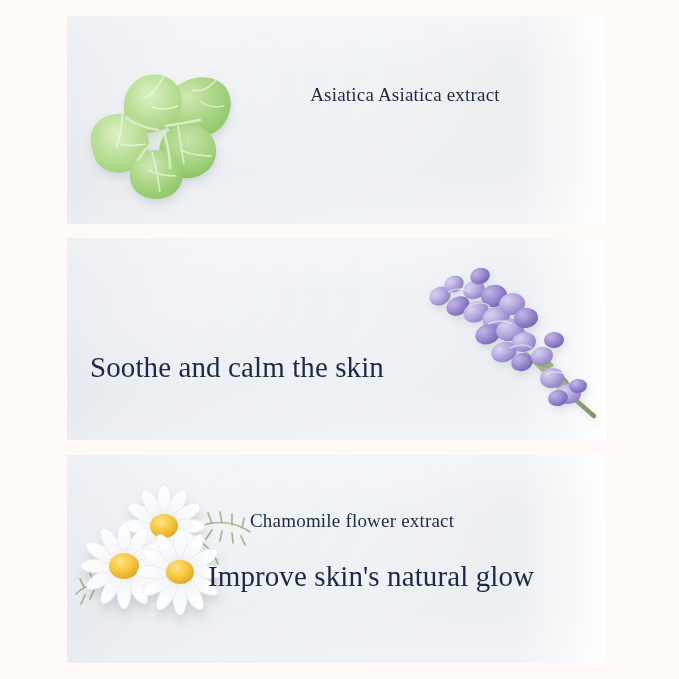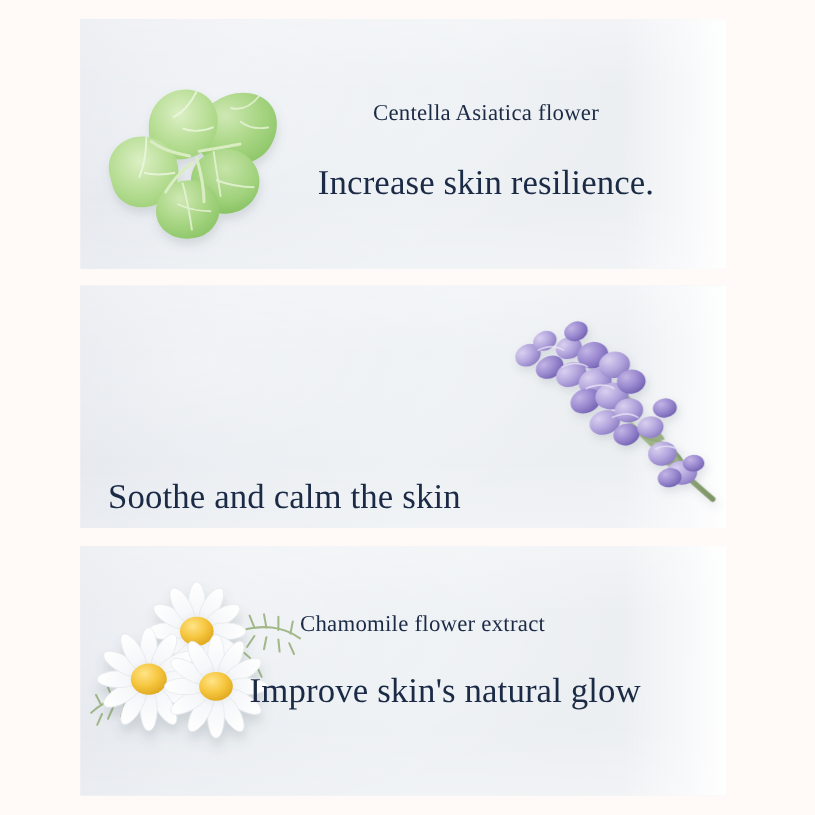--- a/index.html
+++ b/index.html
@@ -63,21 +63,21 @@
     font-size: 29px;
     letter-spacing: 0.1px;
   }
 
   
   #p1-eyebrow { left: 240px; top: 85px;  width: 330px; text-align: center; }
   #p1-headline{ left: 210px; top: 138px; width: 390px; text-align: center; }
 
   
   #p2-eyebrow { left: 118px; top: 300px; width: 240px; text-align: center; }
-  #p2-headline{ left: 90px;  top: 352px; width: 340px; text-align: left; margin-top: 47px; }
+  #p2-headline{ left: 90px;  top: 352px; width: 340px; text-align: left; }
 
   
   #p3-eyebrow { left: 250px; top: 511px; width: 330px; }
   #p3-headline{ left: 208px; top: 561px; width: 380px; text-align: left; }
 
   
   .art {
     position: absolute;
     pointer-events: none;
   }
@@ -137,22 +137,21 @@
         <path d="M96 64 C98 78 100 90 102 102 M130 94 C118 94 108 92 98 88" stroke="#e8f4da" stroke-width="1.6" fill="none" opacity="0.8"></path>
 
         <path d="M56 96 C68 84 90 86 98 100 C106 114 98 132 82 136 C64 140 48 130 48 114 C48 106 51 101 56 96 Z" fill="url(#leafA)"></path>
         <path d="M70 90 C74 104 76 116 78 130 M94 114 C84 114 74 112 66 108" stroke="#e8f4da" stroke-width="1.6" fill="none" opacity="0.8"></path>
 
         <path d="M78 74 C70 80 62 88 56 98 M82 70 C86 84 88 96 88 106 M76 68 C64 66 52 62 44 56 M84 64 C96 62 108 60 118 58" stroke="#d9ecc2" stroke-width="2.6" fill="none" stroke-linecap="round"></path>
       </g>
     </svg>
   </div>
 
-  <div class="text-block eyebrow" id="p1-eyebrow">Centella Asiatica flower</div>
-  <div class="text-block headline" id="p1-headline">Increase skin resilience.</div>
+  <div class="text-block eyebrow" id="p1-eyebrow">Asiatica Asiatica extract</div>
 
   <div class="panel" id="panel-2">
     <div class="panel-sheen"></div>
   </div>
 
   <div class="art" id="art-lavender">
     <svg viewBox="0 0 200 172" width="200" height="172" aria-hidden="true">
       <defs>
         <radialGradient id="budL" cx="35%" cy="28%" r="75%">
           <stop offset="0%" stop-color="#d9d1f0"></stop>

